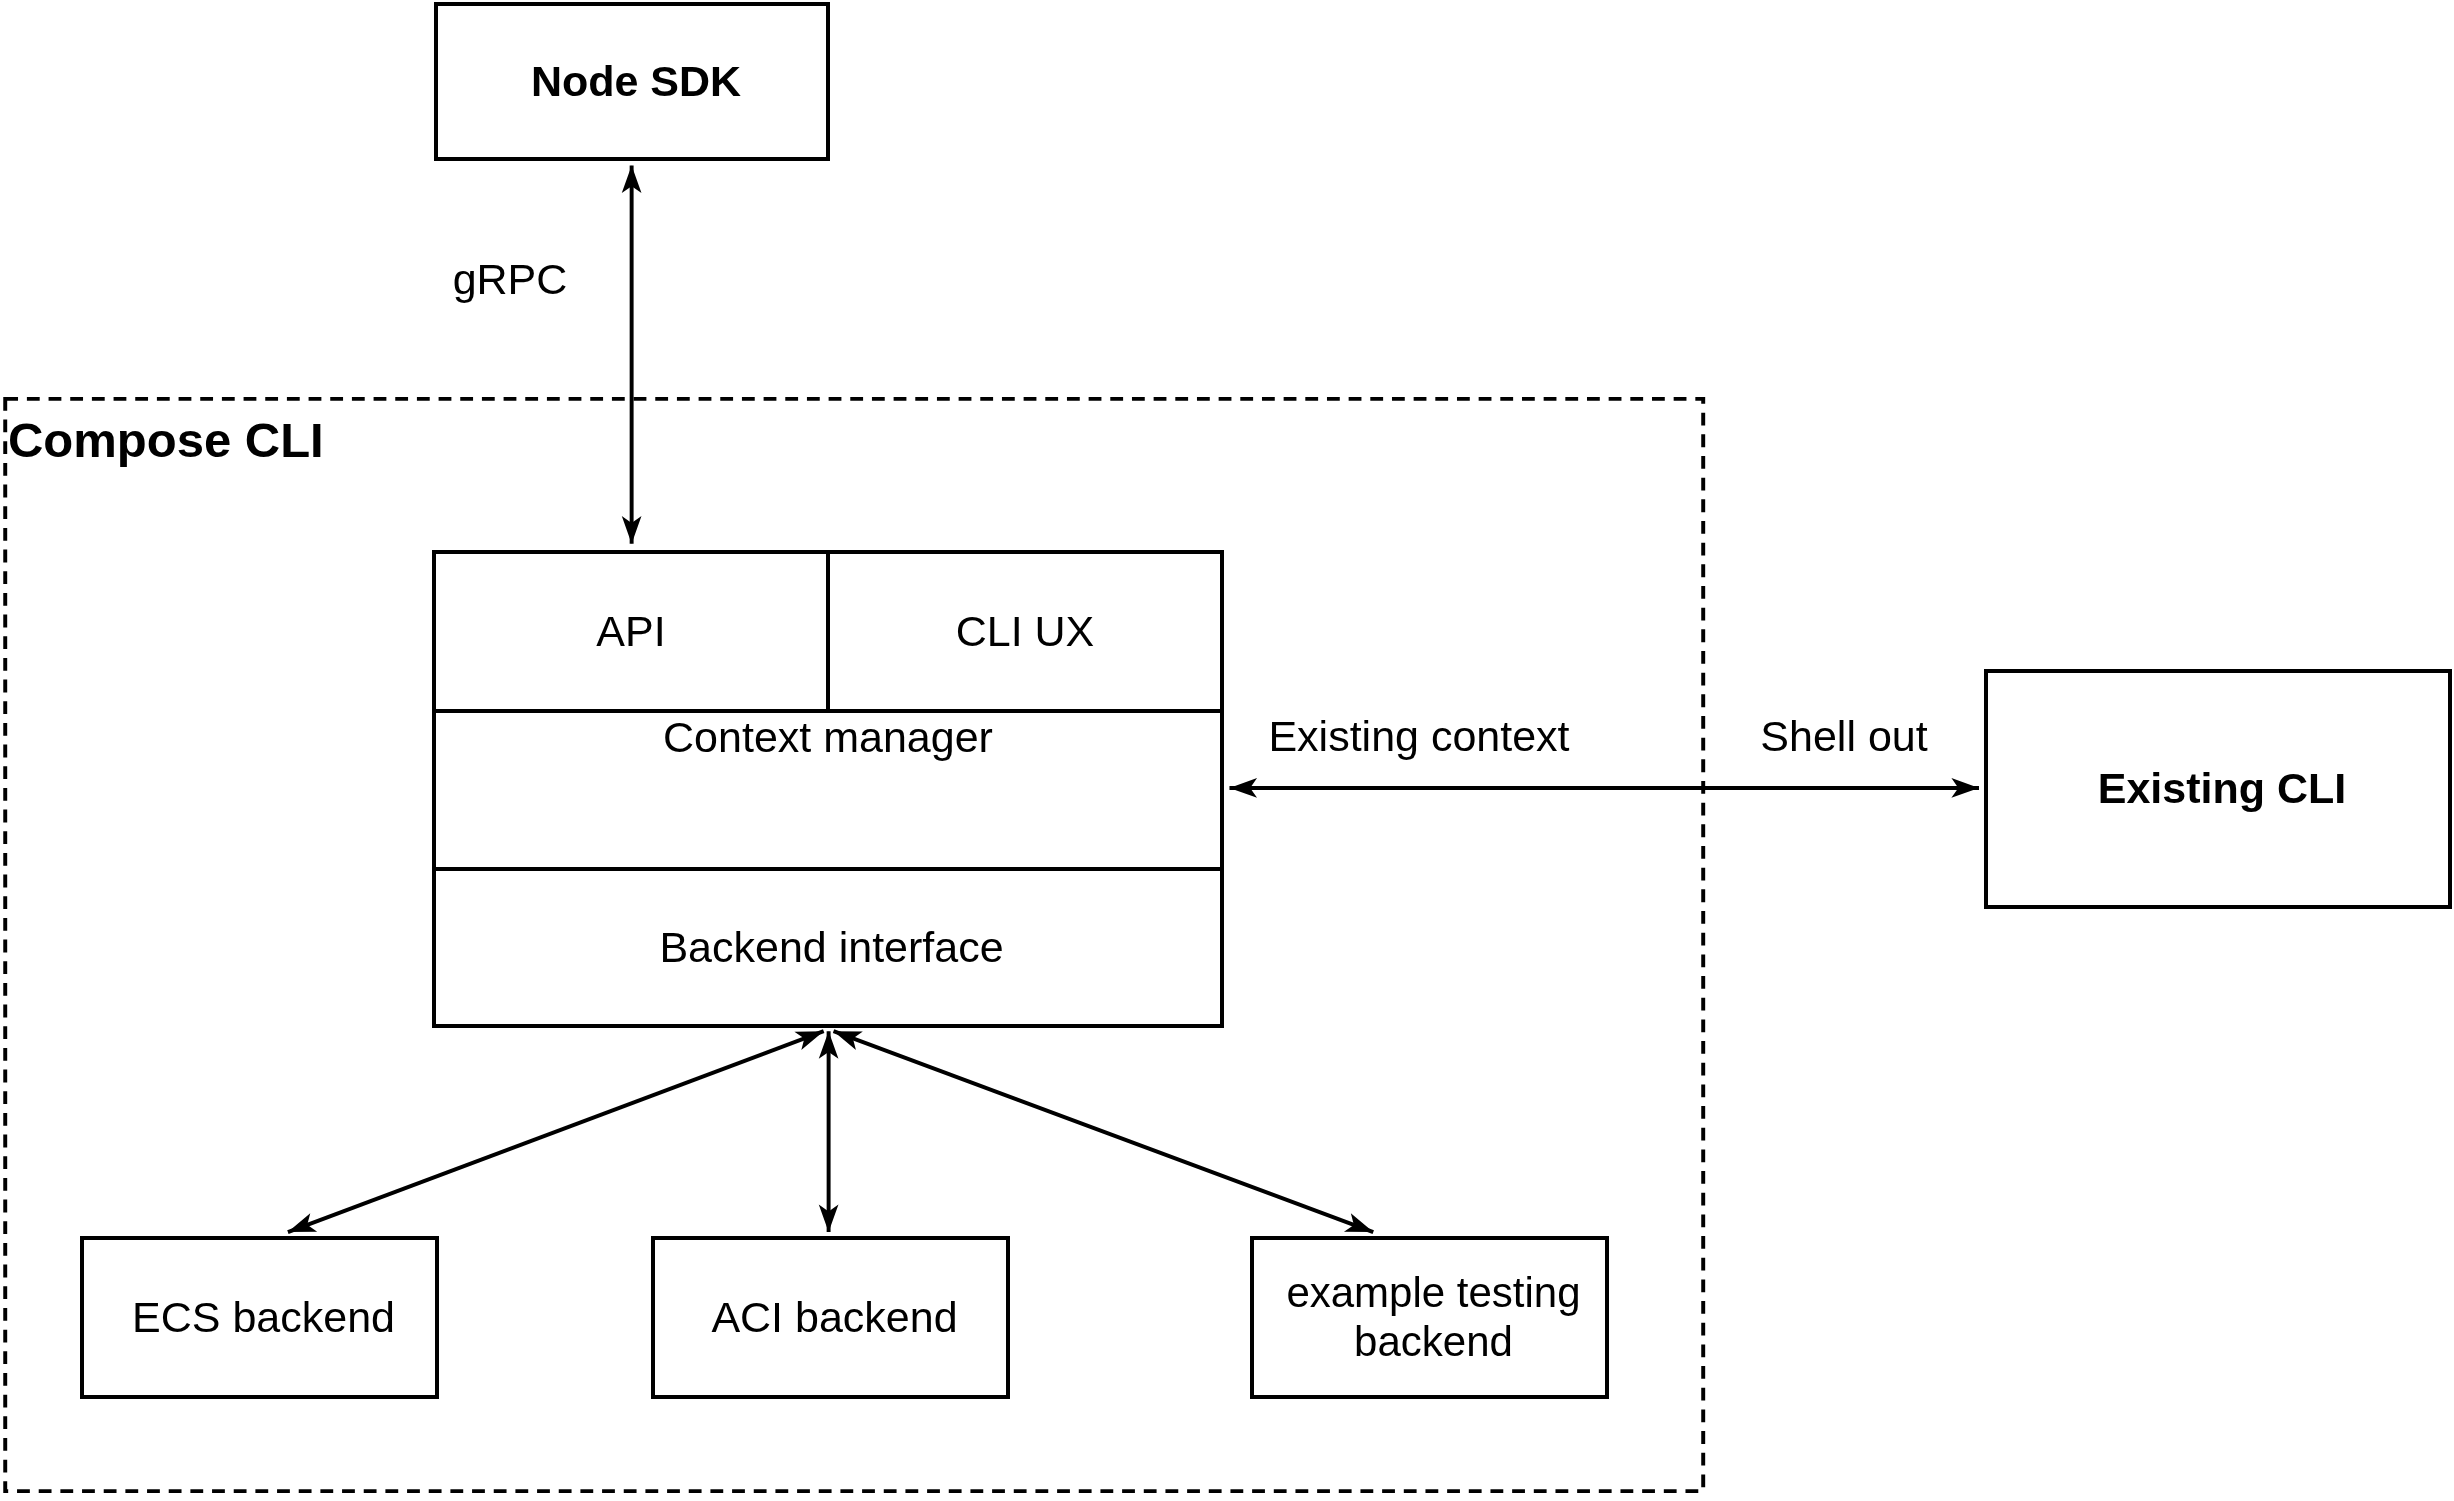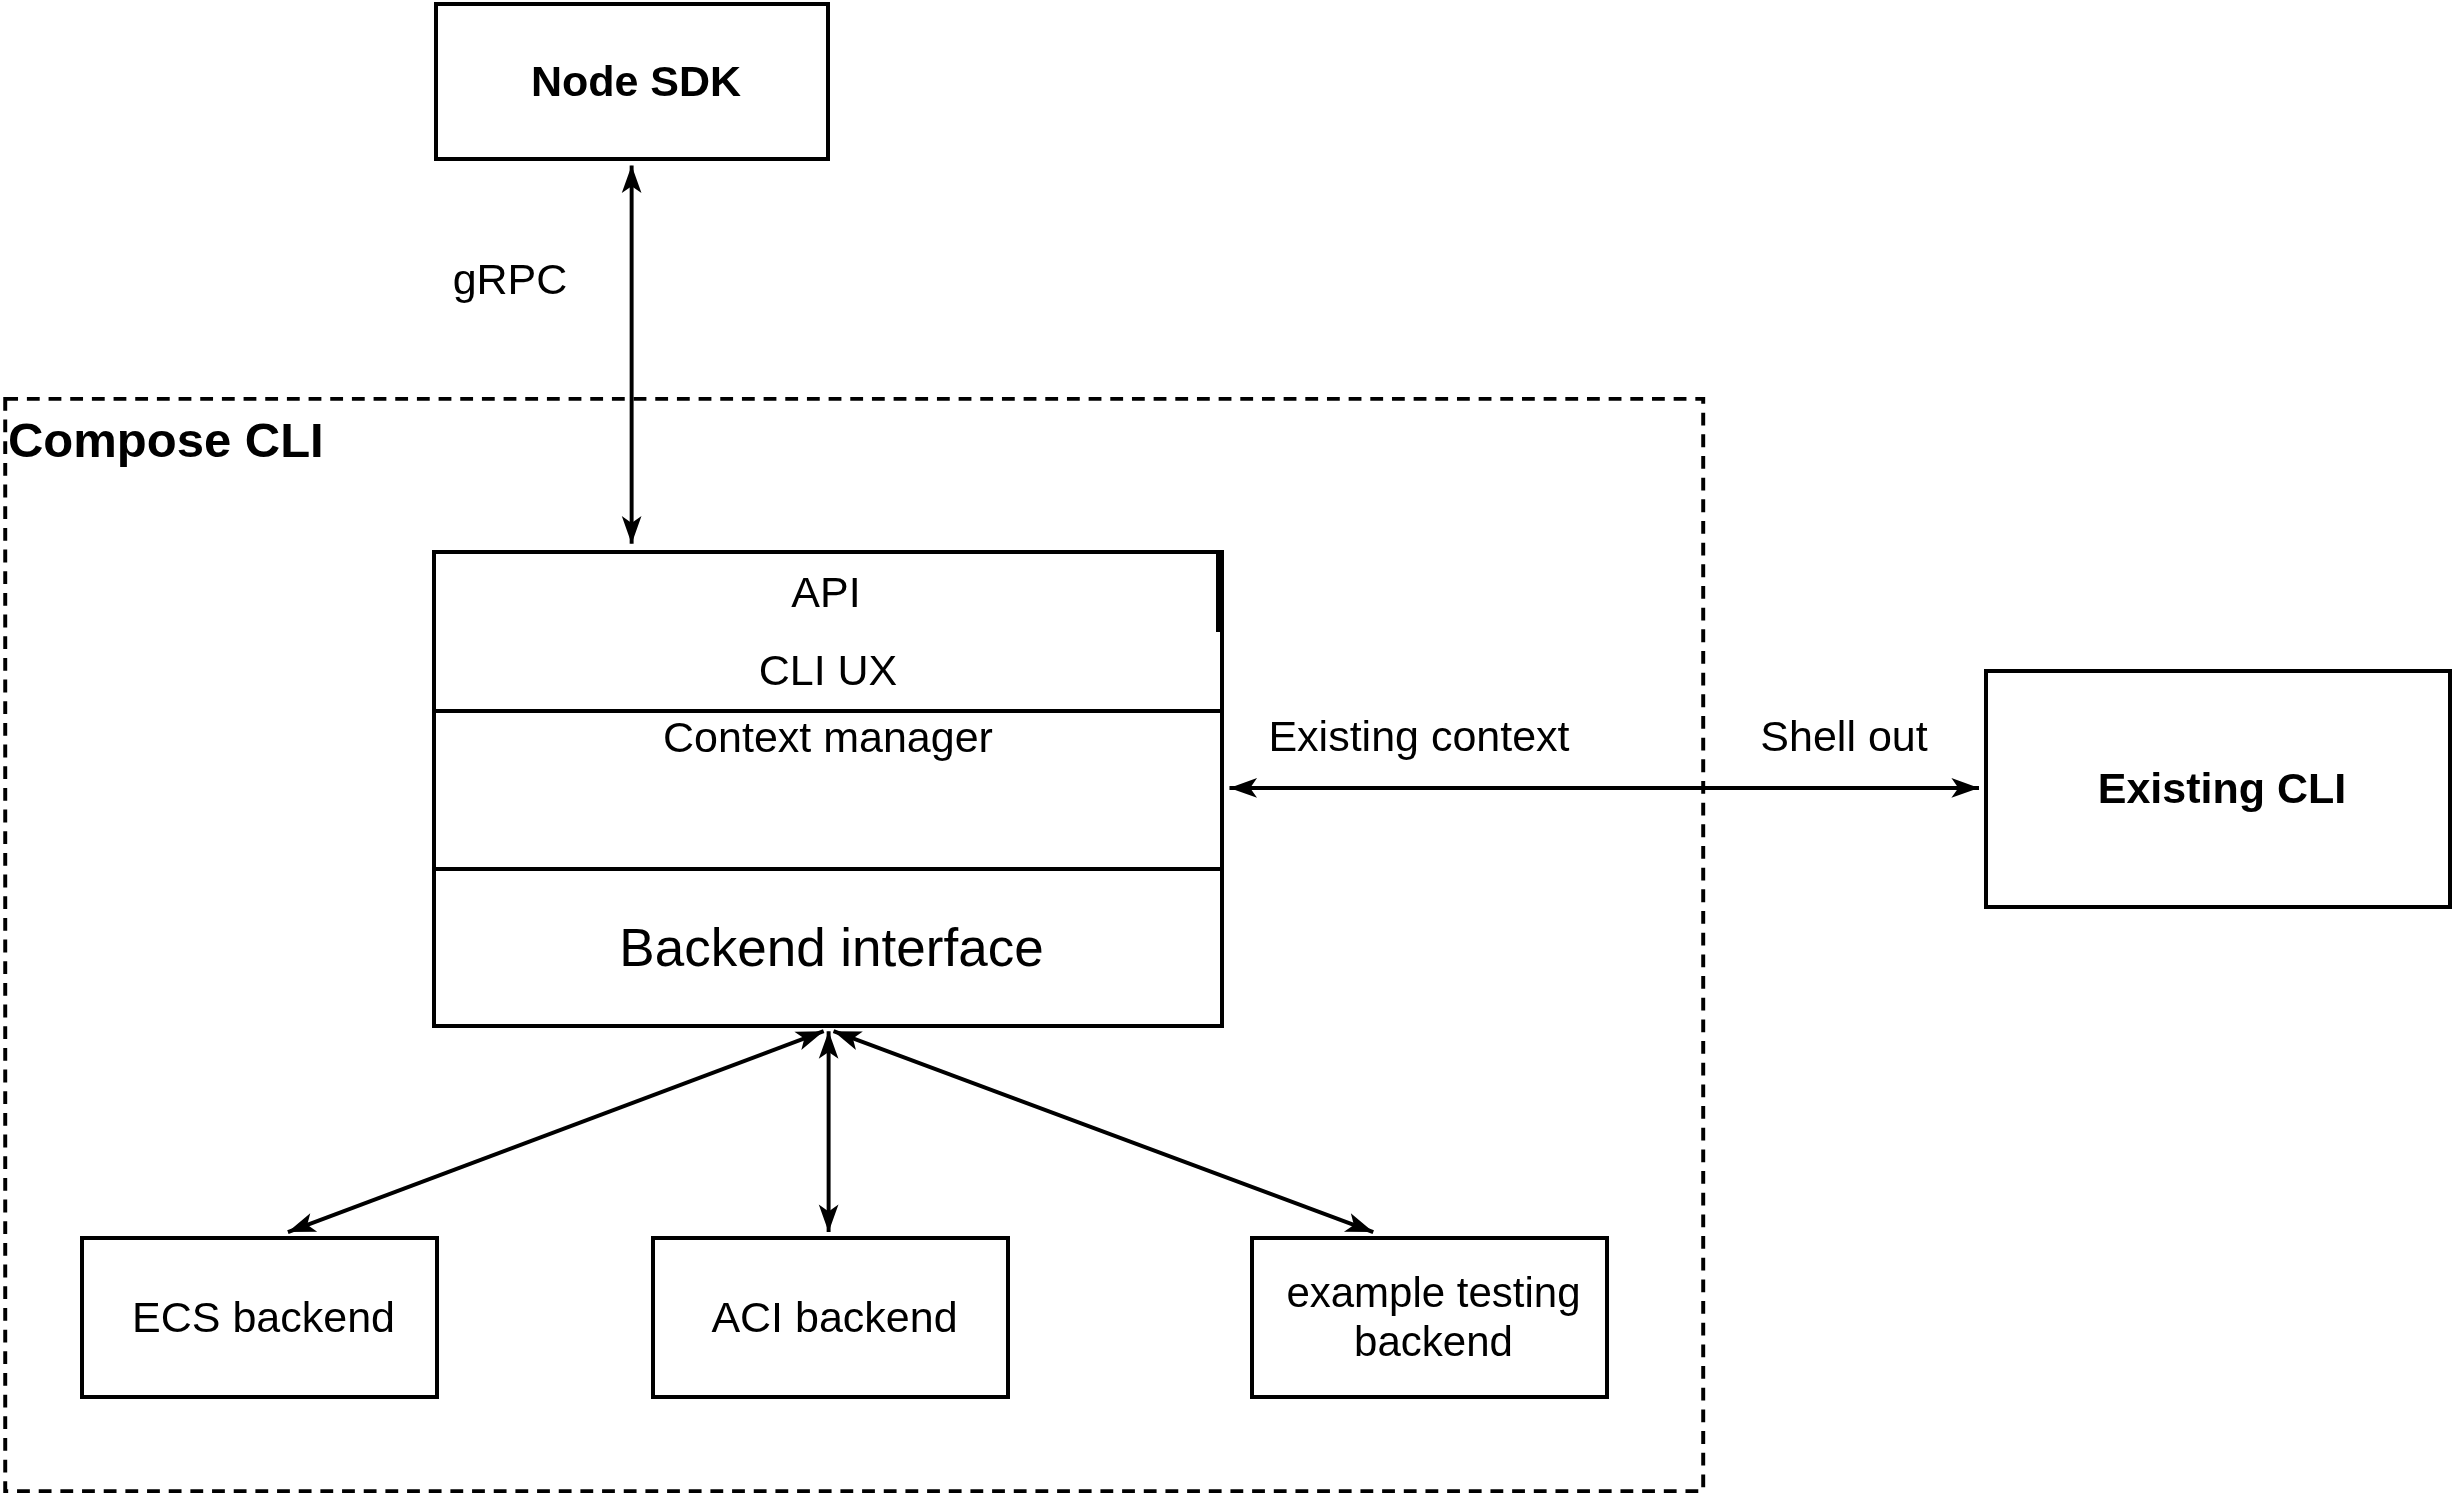--- a/index.html
+++ b/index.html
@@ -46,21 +46,21 @@
     left: 432px; top: 550px;
     width: 792px; height: 478px;
     box-sizing: border-box;
     border: 4.9px solid #000000;
     background: #ffffff;
     display: flex;
     flex-direction: column;
   }
   .stack-row-top {
     display: flex;
-    flex-direction: column;
+    flex-direction: row;
     height: 155px;
     flex: none;
     border-bottom: 4.9px solid #000000;
   }
   .cell {
     flex: 1 1 0;
     display: flex;
     align-items: center;
     justify-content: center;
     font-size: 43px;
@@ -73,21 +73,21 @@
     display: flex;
     align-items: flex-start;
     justify-content: center;
     font-size: 43px;
   }
   .stack-row-bottom {
     flex: 1 1 auto;
     display: flex;
     align-items: center;
     justify-content: center;
-    font-size: 53px;
+    font-size: 43px;
     padding-left: 7px;
   }
 
   
   #existing-cli { left: 1984px; top: 669px; width: 468px; height: 240px; }
 
   
   #ecs-backend { left: 80px;  top: 1236px; width: 359px; height: 163px; }
   #aci-backend { left: 651px; top: 1236px; width: 359px; height: 163px; }
   #example-backend { left: 1221px; top: 1236px; width: 359px; height: 163px; font-size: 42px; margin-left: 29px; }

